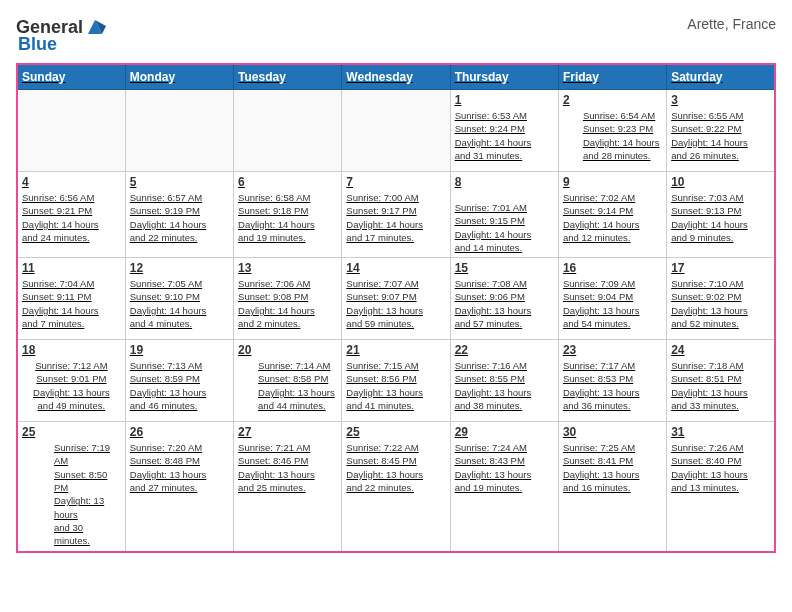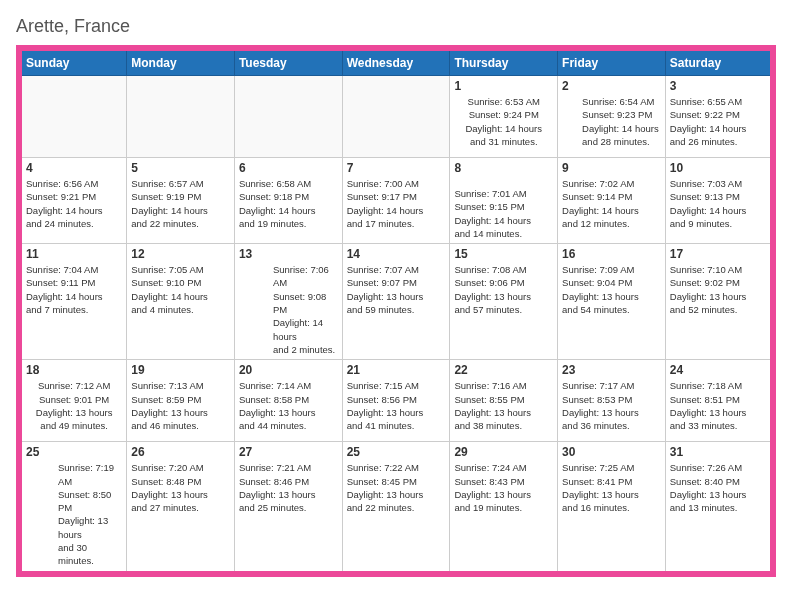--- a/index.html
+++ b/index.html
@@ -32,27 +32,28 @@
     }
     .title-area {
       text-align: right;
     }
     .month-year {
       font-size: 32px;
       font-weight: bold;
       color: #333;
     }
     .location {
-      font-size: 18px;
+      font-size: 14px;
       color: #555;
     }
     .calendar {
       width: 100%;
       border-collapse: collapse;
-      border: 6px solid #ec4899;
+      border: 2px solid #ec4899;
+      text-decoration: underline;
     }
     .calendar th {
       background-color: #2272b8;
       color: #fff;
       font-size: 12px;
       font-weight: bold;
       padding: 5px 4px;
       text-align: left;
       border: 1px solid #1a5a95;
     }
@@ -82,20 +83,32 @@
       line-height: 1.4;
     }
     .row-alt td {
       background-color: #f0f4f8;
     }
   </style>
 </head>
 <body>
 
 <div class="header">
+  <div class="logo">
+    <div style="display:flex;flex-direction:column;align-items:flex-start;">
+      <div style="display:flex;align-items:center;">
+        <span class="logo-text-general">General</span>
+        <svg width="22" height="22" viewBox="0 0 22 22" style="margin-left:1px;">
+          <polygon points="4,18 11,4 18,18" fill="#2272b8"></polygon>
+          <polygon points="11,4 18,18 22,10" fill="#1a5a95"></polygon>
+        </svg>
+      </div>
+      <span class="logo-text-blue" style="margin-top:-4px;margin-left:2px;">Blue</span>
+    </div>
+  </div>
   <div class="title-area">
     <div class="location">Arette, France</div>
   </div>
 </div>
 
 <table class="calendar">
   <thead>
     <tr>
     <th>Sunday</th>
         <th>Monday</th>
@@ -107,21 +120,21 @@
       </tr>
   </thead>
   <tbody id="calendar-body">
   <tr>
         <td class="empty"></td>
         <td class="empty"></td>
         <td class="empty"></td>
         <td class="empty"></td>
         <td class="has-data">
           <span class="day-number">1</span>
-          <div class="day-info" style="white-space: pre-line; text-align: center;">Sunrise: 6:53 AM
+          <div class="day-info" style="white-space: pre-line;">Sunrise: 6:53 AM
 Sunset: 9:24 PM
 Daylight: 14 hours
 and 31 minutes.</div>
         </td>
         <td class="has-data">
           <span class="day-number">2</span>
           <div class="day-info" style="white-space: pre-line; margin-left: 20px;">Sunrise: 6:54 AM
 Sunset: 9:23 PM
 Daylight: 14 hours
 and 28 minutes.</div>
@@ -195,21 +208,21 @@
         </td>
         <td class="has-data">
           <span class="day-number">12</span>
           <div class="day-info" style="white-space: pre-line;">Sunrise: 7:05 AM
 Sunset: 9:10 PM
 Daylight: 14 hours
 and 4 minutes.</div>
         </td>
         <td class="has-data">
           <span class="day-number">13</span>
-          <div class="day-info" style="white-space: pre-line; margin-left: 34px;">Sunrise: 7:06 AM
+          <div class="day-info" style="white-space: pre-line;">Sunrise: 7:06 AM
 Sunset: 9:08 PM
 Daylight: 14 hours
 and 2 minutes.</div>
         </td>
         <td class="has-data">
           <span class="day-number">14</span>
           <div class="day-info" style="white-space: pre-line;">Sunrise: 7:07 AM
 Sunset: 9:07 PM
 Daylight: 13 hours
 and 59 minutes.</div>
@@ -246,21 +259,21 @@
         </td>
         <td class="has-data">
           <span class="day-number">19</span>
           <div class="day-info" style="white-space: pre-line;">Sunrise: 7:13 AM
 Sunset: 8:59 PM
 Daylight: 13 hours
 and 46 minutes.</div>
         </td>
         <td class="has-data">
           <span class="day-number">20</span>
-          <div class="day-info" style="white-space: pre-line;">Sunrise: 7:14 AM
+          <div class="day-info" style="white-space: pre-line; margin-left: 20px;">Sunrise: 7:14 AM
 Sunset: 8:58 PM
 Daylight: 13 hours
 and 44 minutes.</div>
         </td>
         <td class="has-data">
           <span class="day-number">21</span>
           <div class="day-info" style="white-space: pre-line;">Sunrise: 7:15 AM
 Sunset: 8:56 PM
 Daylight: 13 hours
 and 41 minutes.</div>

